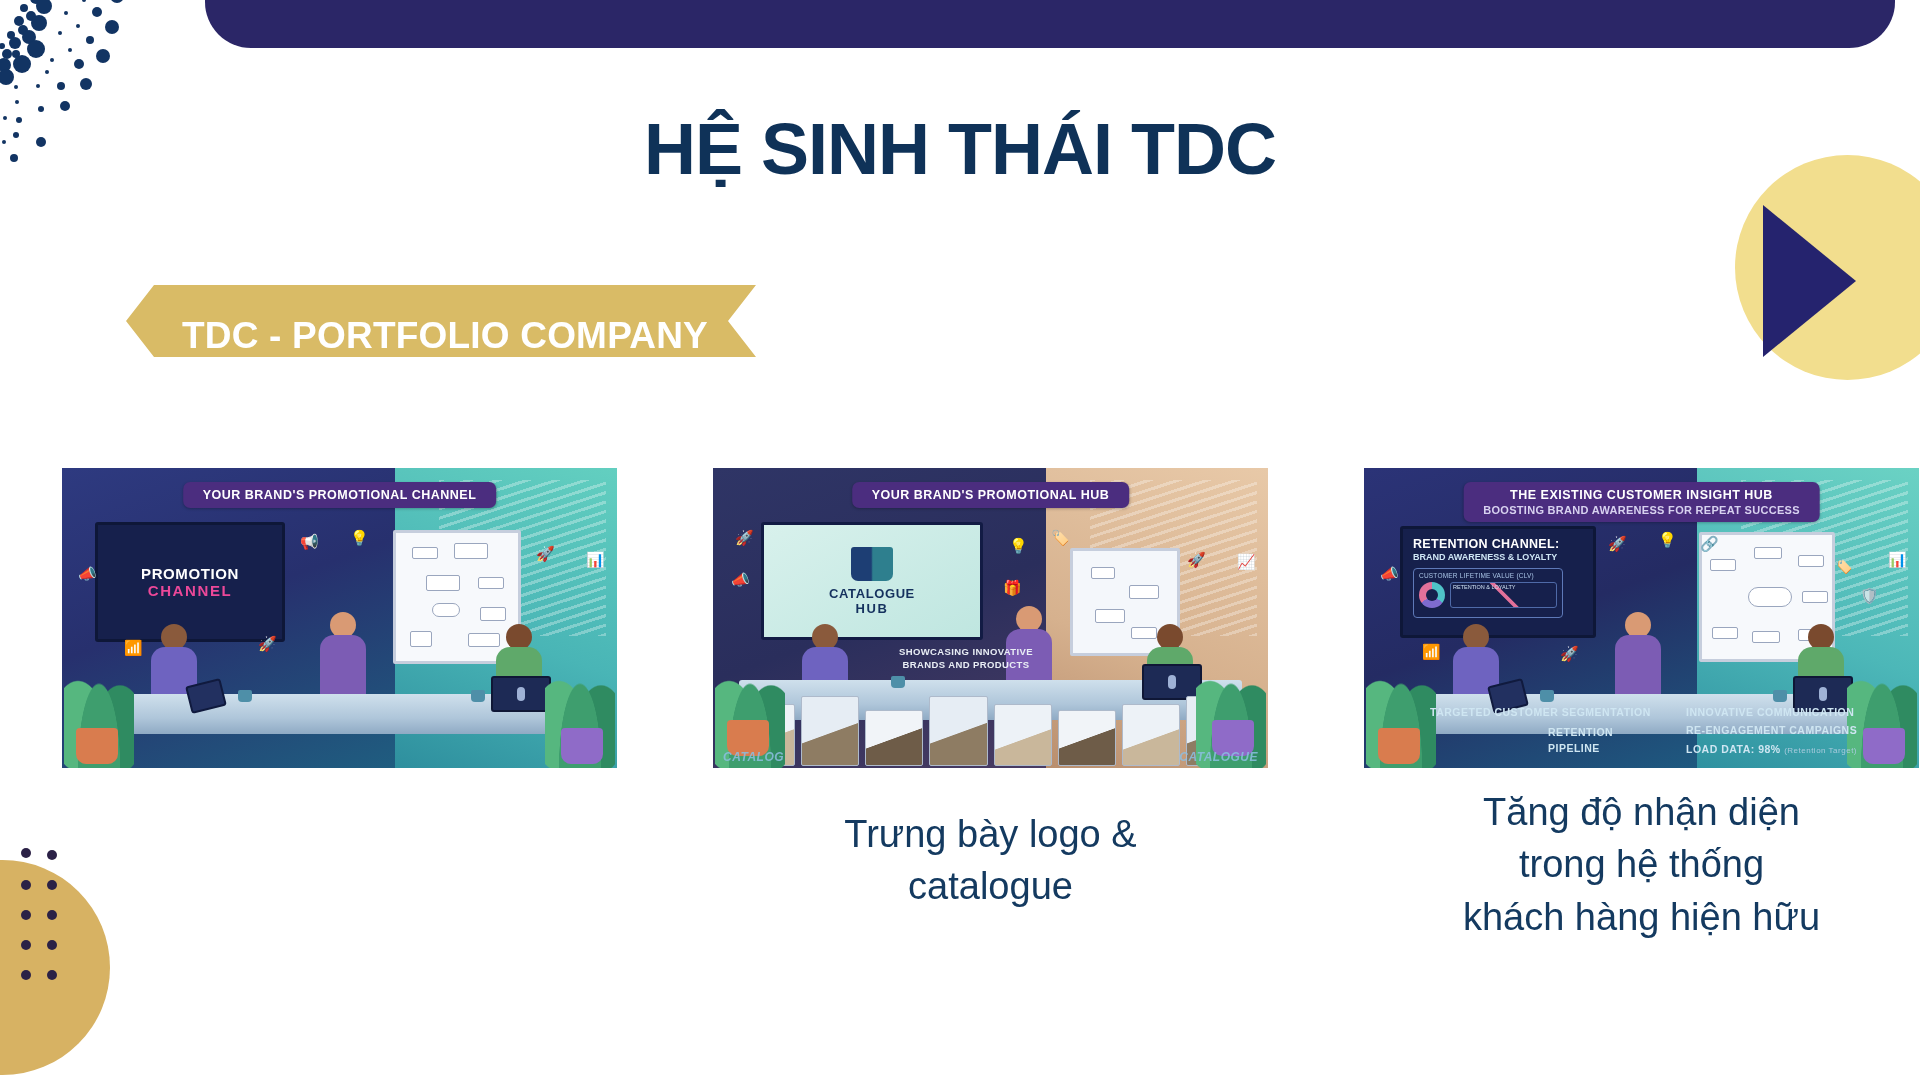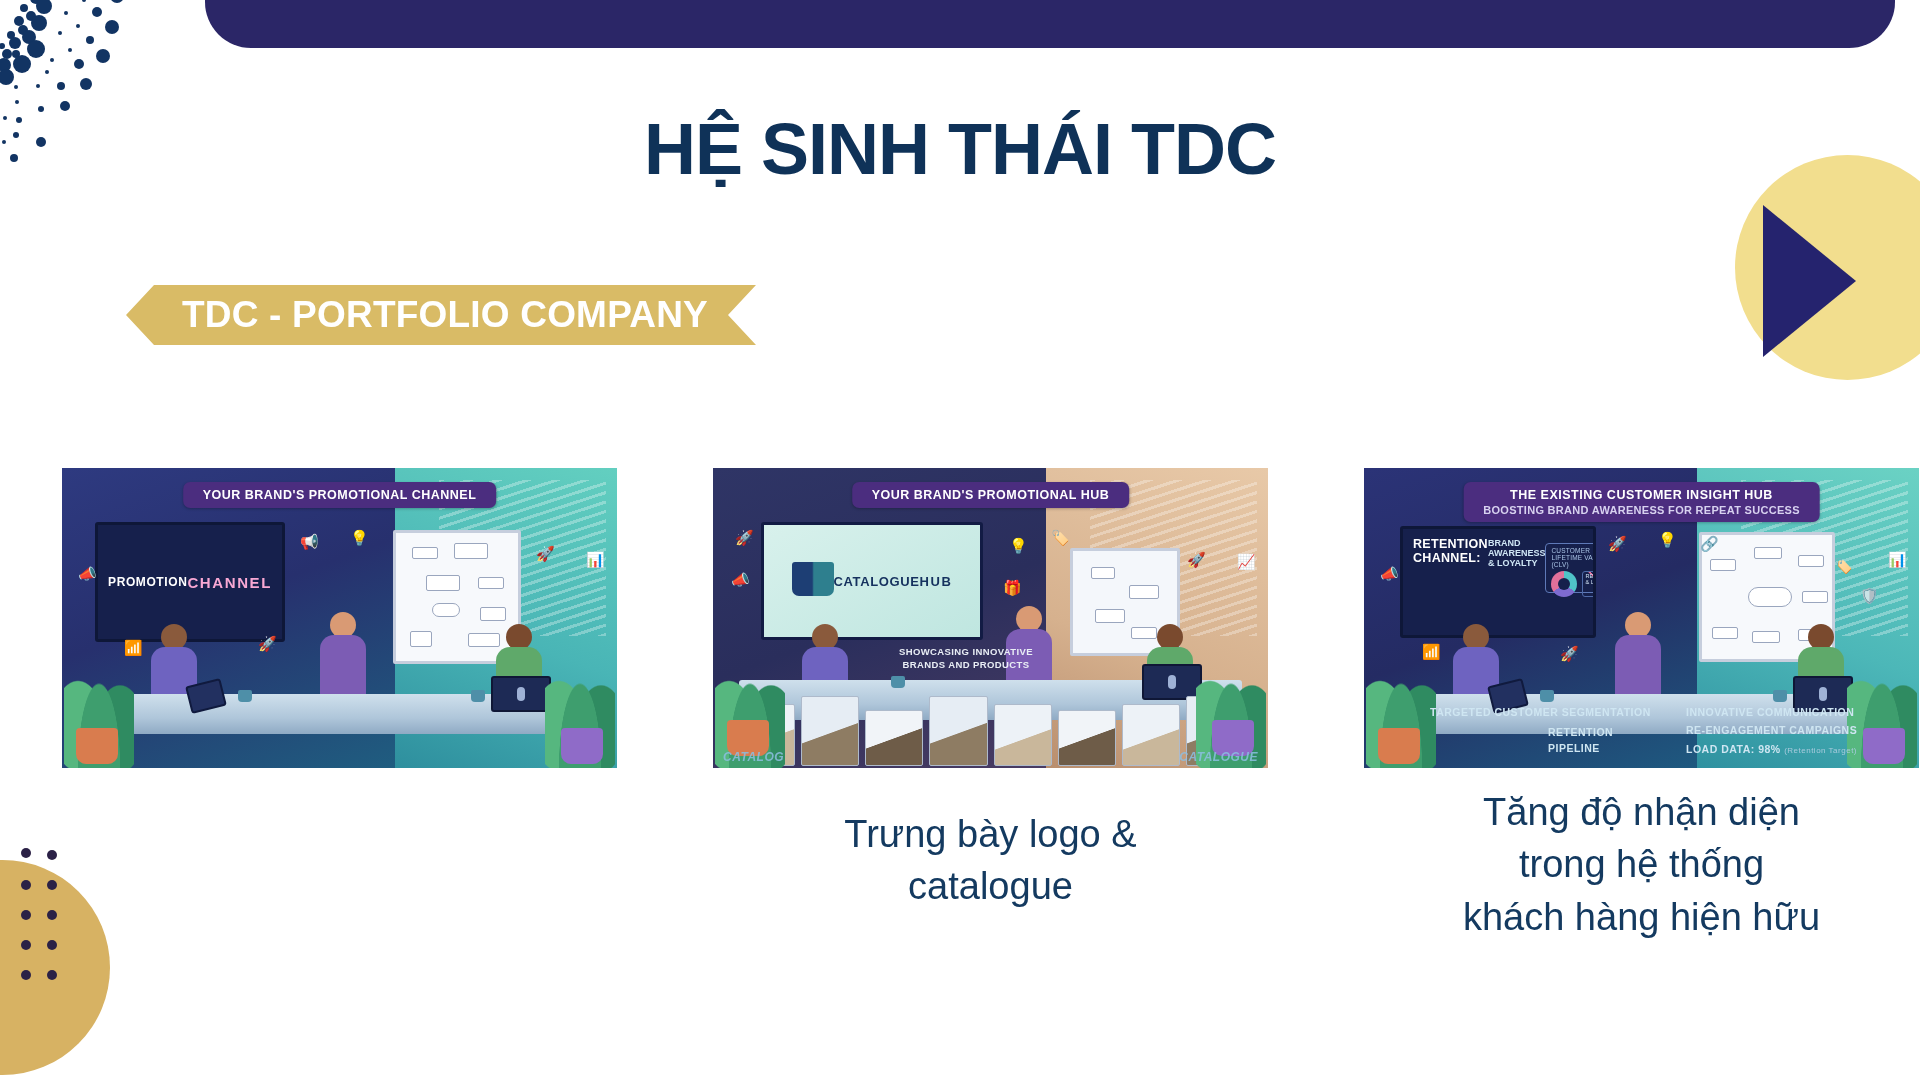--- a/index.html
+++ b/index.html
@@ -60,24 +60,24 @@
     font-size: 72px;
     font-weight: 800;
     letter-spacing: -1px;
     color: #0F3258;
   }
 
   
   .badge {
     position: absolute;
     left: 126px; top: 285px;
-    height: 60px;
+    height: 72px;
     padding: 0 48px 0 56px;
     display: flex;
-    align-items: center;
+    align-items: flex-end;
     background: #D9BB66;
     color: #ffffff;
     font-size: 37px;
     font-weight: 700;
     letter-spacing: .2px;
     clip-path: polygon(28px 0, 100% 0, calc(100% - 28px) 50%, 100% 100%, 28px 100%, 0 50%);
   }
 
   
   .cards {
@@ -136,26 +136,26 @@
     background: #4B2D7F; color: #fff;
     padding: 6px 20px; border-radius: 7px; text-align: center;
     box-shadow: 0 1px 3px rgba(0,0,0,.25);
   }
   .ribbon .r1 { font-size: 12.5px; font-weight: 800; letter-spacing: .5px; white-space: nowrap; }
   .ribbon .r2 { font-size: 11px; font-weight: 700; letter-spacing: .3px; color: #D8D2F0; margin-top: 2px; white-space: nowrap; }
 
   .tv {
     position: absolute; left: 33px; top: 54px; width: 190px; height: 120px;
     background: #16204C; border: 3px solid #0E1738; border-radius: 3px;
-    display: flex; flex-direction: row; align-items: center; justify-content: center;
+    display: flex; flex-direction: column; align-items: center; justify-content: center;
     color: #fff; overflow: hidden;
   }
   .card2 .tv { background: linear-gradient(150deg,#D8F1EC,#BFE6E0); border-color:#121B44; }
-  .tv-line1 { font-size: 12px; font-weight: 800; letter-spacing: .6px; }
-  .tv-line2 { font-size: 15px; font-weight: 800; letter-spacing: 1.6px; color: #f9a8d4; }
+  .tv-line1 { font-size: 15px; font-weight: 800; letter-spacing: .6px; }
+  .tv-line2 { font-size: 15px; font-weight: 800; letter-spacing: 1.6px; color: #ec4899; }
   .card2 .tv-line1 { color:#15315E; font-size: 13px; }
   .card2 .tv-line2 { color:#15315E; font-size: 13px; }
   .tv-book {
     width: 42px; height: 34px; margin-bottom: 5px;
     background: linear-gradient(90deg,#1D3E74 0 48%, #2E7F8E 52% 100%);
     border-radius: 3px 3px 7px 7px;
   }
   .tv3-title { font-size: 12.5px; font-weight: 800; color:#fff; letter-spacing:.3px; }
   .tv3-sub { font-size: 9px; font-weight: 700; color:#CFE6F5; margin-top:1px; }
   .tv3-panel {

